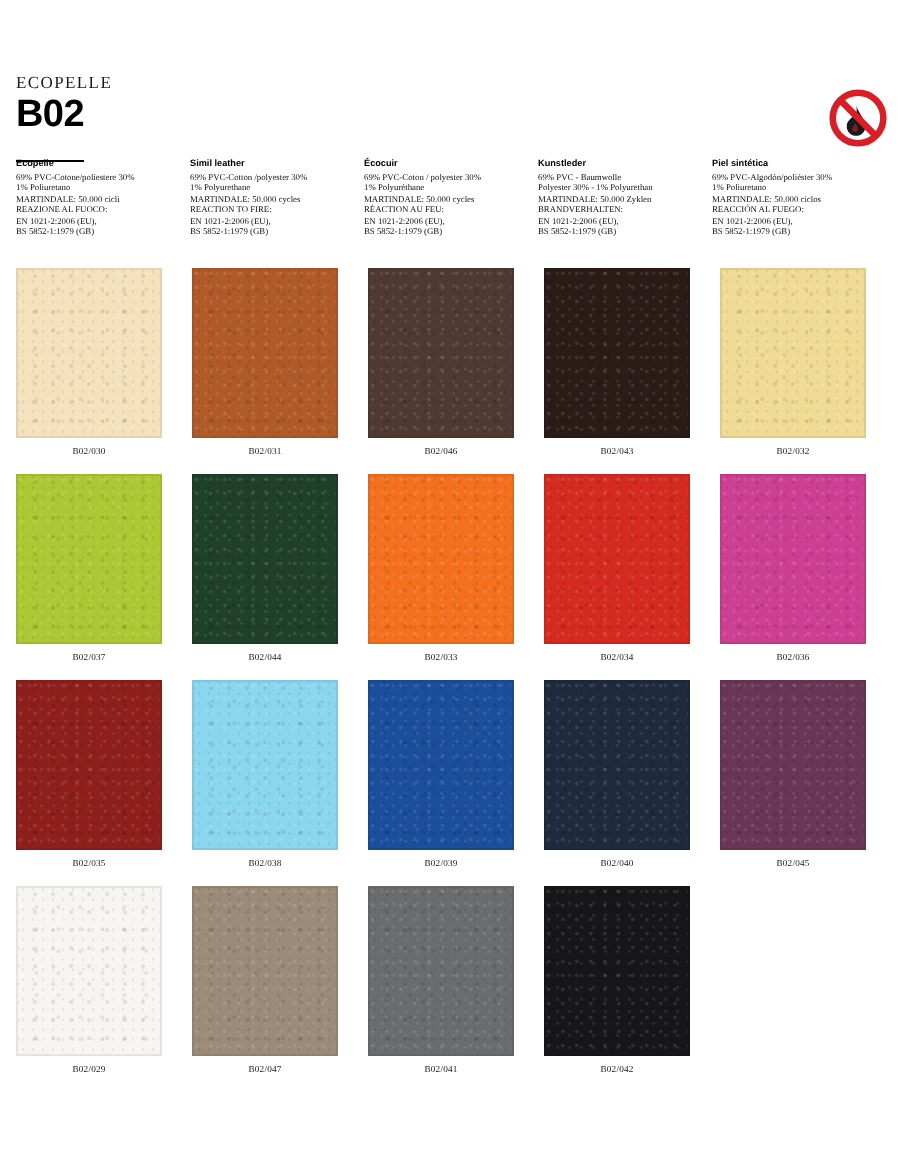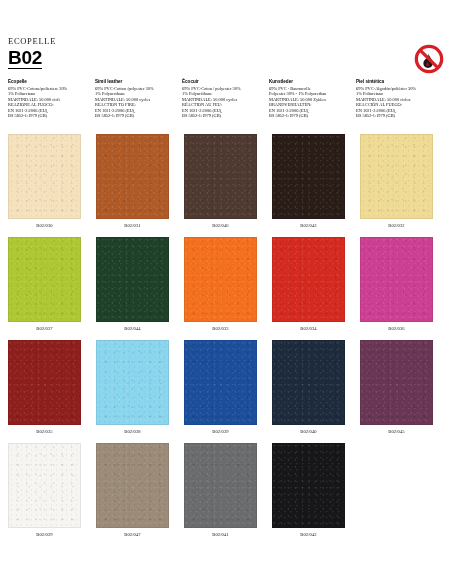--- a/index.html
+++ b/index.html
@@ -41,21 +41,21 @@
   }
   .code-title {
     font-family: "Liberation Sans", sans-serif;
     font-weight: bold;
     font-size: 19px;
     line-height: 21px;
     letter-spacing: -0.3px;
     color: #000000;
     display: inline-block;
     border-bottom: 1.5px solid #000000;
-    padding-bottom: 0px;
+    padding-bottom: 12px;
     margin-top: 1px;
   }
 
   
   .fire-icon {
     position: absolute;
     right: 8px;
     top: 44px;
     width: 30px;
     height: 30px;

